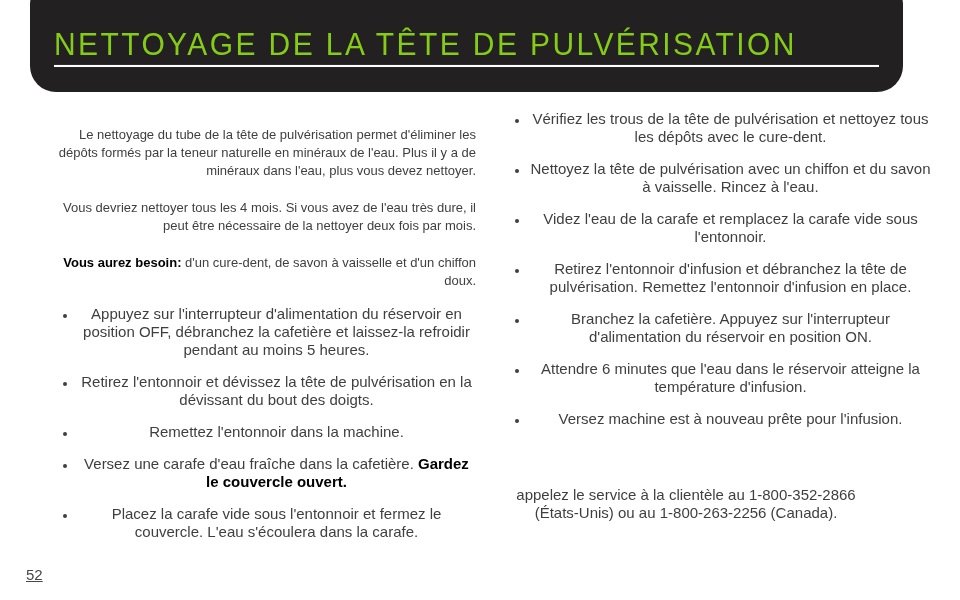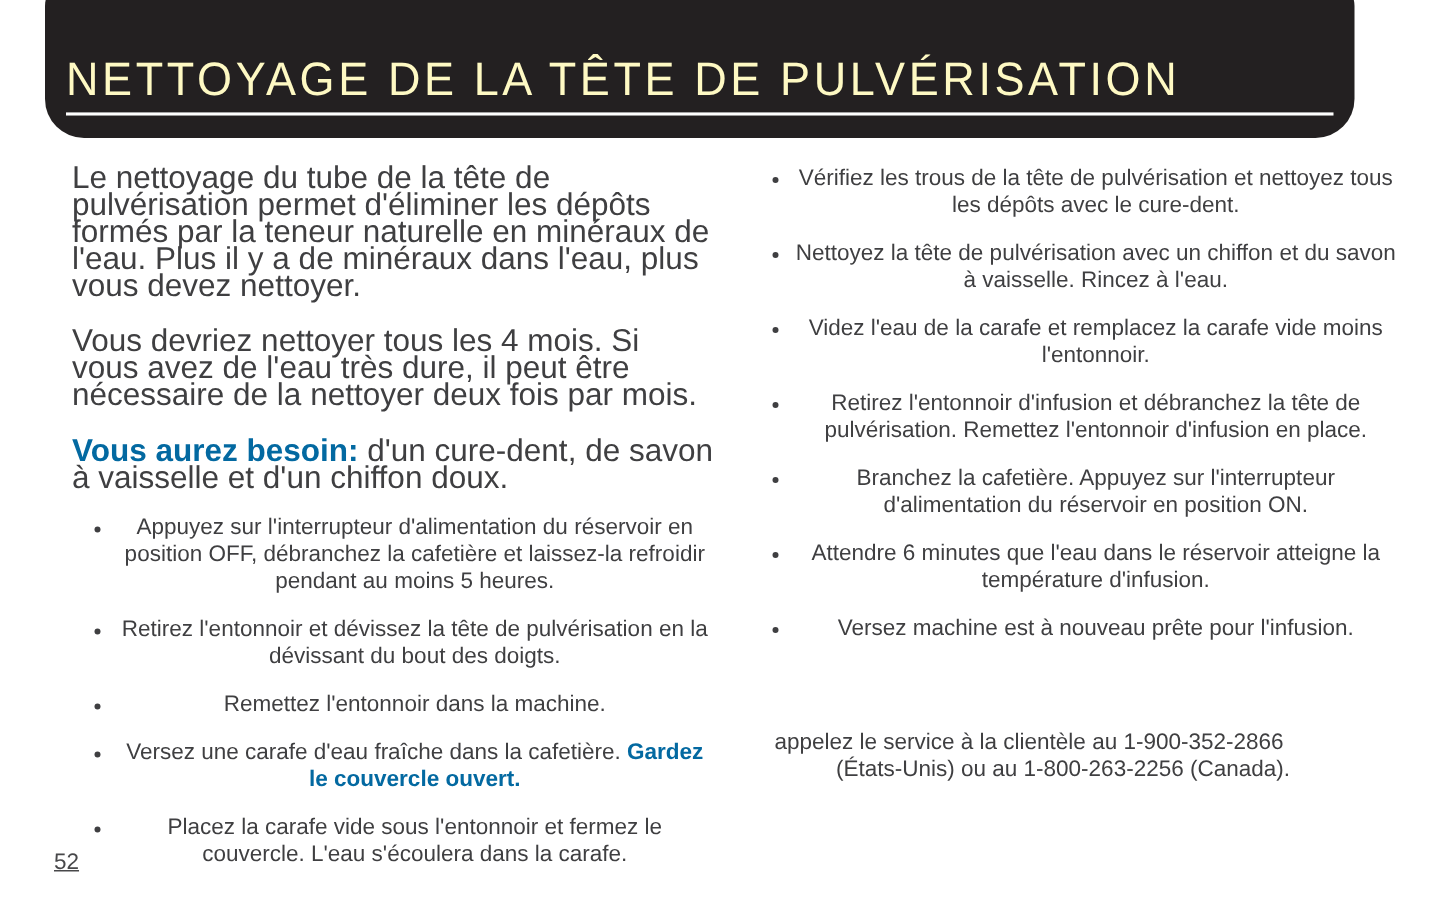--- a/index.html
+++ b/index.html
@@ -25,27 +25,27 @@
     width: 873px;
     height: 106px;
     background: #232021;
     border-radius: 18px 18px 26px 26px;
     display: flex;
     align-items: flex-end;
     box-sizing: border-box;
     padding: 0 14px 16px 14px;
   }
   .banner h1 {
-    margin: 0;
+    margin: 10px;
     width: 100%;
     font-size: 30px;
     font-weight: 300;
     letter-spacing: 2.4px;
     white-space: nowrap;
-    color: #fef9c3;
+    color: #84cc16;
     border-bottom: 2px solid #ffffff;
     padding-bottom: 4px;
     line-height: 1.05;
     transform: scaleY(1.04);
     transform-origin: bottom;
   }
 
   
   .columns {
     position: absolute;
@@ -55,26 +55,27 @@
     display: flex;
     gap: 24px;
   }
   .col {
     box-sizing: border-box;
   }
   .col.left  { width: 428px; }
   .col.right { width: 432px; }
 
   .col p {
-    margin: 0 0 19px 0;
-    font-size: 21px;
+    margin: 16px 0 19px 0;
+    font-size: 13px;
     line-height: 18px;
+    text-align: right;
   }
   .col p.supplies { margin-bottom: 15px; }
-  b { font-weight: bold; color: #0369a1; }
+  b { font-weight: bold; color: #000000; }
 
   ul.bullets {
     margin: 0;
     padding: 0 0 0 29px;
     list-style: disc outside;
     text-align: center;
   }
   ul.bullets li {
     margin: 0 0 14px 0;
     font-size: 15px;
@@ -96,21 +97,21 @@
     padding-right: 6px;
   }
   .note .note-body {
     width: 348px;
     text-align: center;
   }
 
   
   .pagenum {
     position: absolute;
-    left: 36px;
+    left: 26px;
     top: 566px;
     font-size: 15px;
     color: #48484a;
     text-decoration: underline;
   }
 </style>
 </head>
 <body>
 
 <div class="page">
@@ -131,31 +132,31 @@
         <li><span>Remettez l'entonnoir dans la machine.</span><b></b></li>
         <li><span>Versez une carafe d'eau fraîche dans la cafetière. </span><b>Gardez le couvercle ouvert.</b></li>
         <li><span>Placez la carafe vide sous l'entonnoir et fermez le couvercle. L'eau s'écoulera dans la carafe.</span><b></b></li>
       </ul>
     </section>
 
     <section class="col right">
       <ul class="bullets">
         <li>Vérifiez les trous de la tête de pulvérisation et nettoyez tous les dépôts avec le cure-dent.</li>
         <li>Nettoyez la tête de pulvérisation avec un chiffon et du savon à vaisselle. Rincez à l'eau.</li>
-        <li>Videz l'eau de la carafe et remplacez la carafe vide moins l'entonnoir.</li>
+        <li>Videz l'eau de la carafe et remplacez la carafe vide sous l'entonnoir.</li>
         <li>Retirez l'entonnoir d'infusion et débranchez la tête de pulvérisation. Remettez l'entonnoir d'infusion en place.</li>
         <li>Branchez la cafetière. Appuyez sur l'interrupteur d'alimentation du réservoir en position ON.</li>
         <li>Attendre 6 minutes que l'eau dans le réservoir atteigne la température d'infusion.</li>
         <li>Versez machine est à nouveau prête pour l'infusion.</li>
       </ul>
 
       <div class="note">
         <span class="note-body">
-          <span class="note-line" style="display: block;">appelez le service à la clientèle au 1-900-352-2866</span>
-          <span class="note-line" style="display: block; text-align: right;">(États-Unis) ou au 1-800-263-2256 (Canada).</span>
+          <span class="note-line" style="display: block;">appelez le service à la clientèle au 1-800-352-2866</span>
+          <span class="note-line" style="display: block;">(États-Unis) ou au 1-800-263-2256 (Canada).</span>
         </span>
       </div>
     </section>
 
   </main>
 
   <div class="pagenum">52</div>
 
 </div>
 

